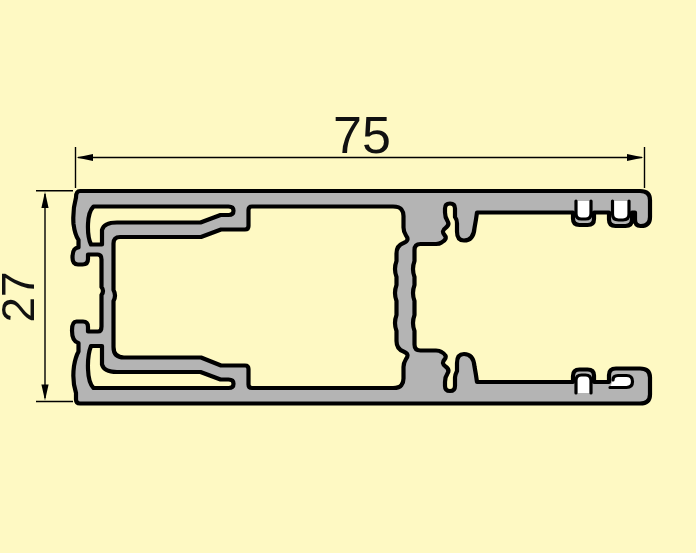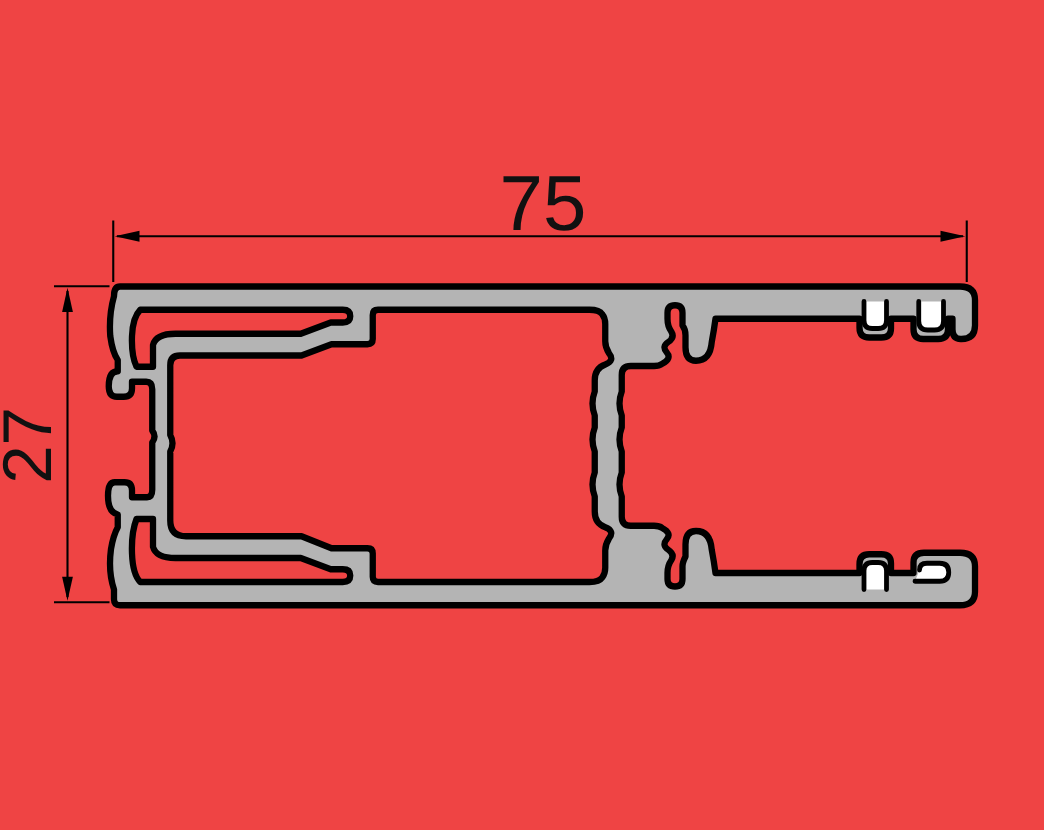--- a/index.html
+++ b/index.html
@@ -38,21 +38,21 @@
   .dim-arrow { fill: #000000; stroke: none; }
   .dim-text {
     fill: #111111;
     font-family: "Liberation Sans", "DejaVu Sans", sans-serif;
     font-weight: 400;
   }
 </style>
 </head>
 <body>
 
-<div class="stage" style="background: #ef4444;">
+<div class="stage" style="background: #fef9c3;">
   <svg width="696" height="553" viewBox="0 0 696 553">
 
     <g>
       <path class="profile-path" id="profilePath" fill="#b4b4b4" d="M 80,191
                L 640,191 Q 650,191 650,200
                L 650,217 Q 650,226 641,226
                L 640.5,226 Q 635,226 635,219.5
                L 635,212.5 L 632,212.5
                L 632,219.5 Q 632,226 625.5,226
                L 615.5,226 Q 609,226 609,219.5

